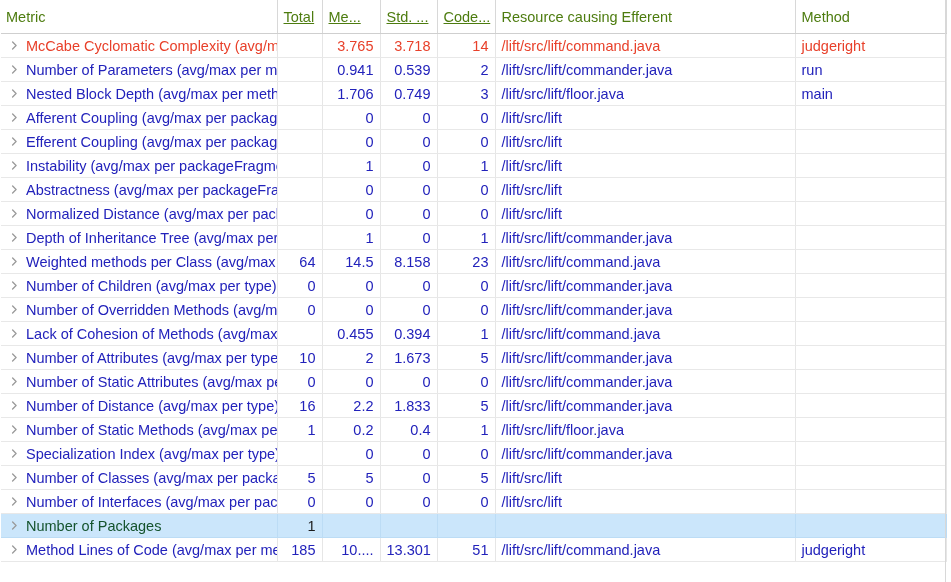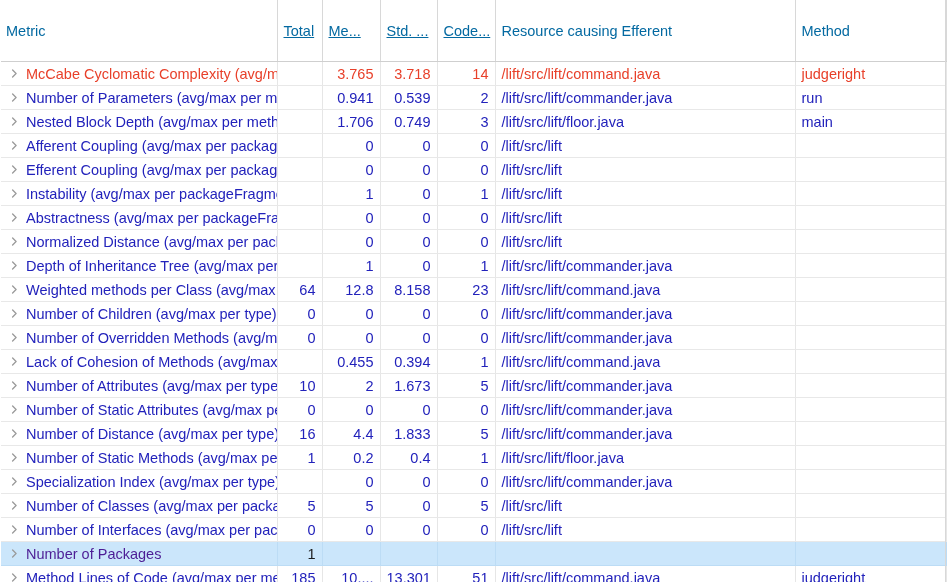--- a/index.html
+++ b/index.html
@@ -34,25 +34,25 @@
   col.c-metric   { width: 277px; }
   col.c-total    { width: 45px;  }
   col.c-mean     { width: 58px;  }
   col.c-std      { width: 57px;  }
   col.c-max      { width: 58px;  }
   col.c-resource { width: 300px; }
   col.c-method   { width: 151px; }
 
   thead th {
     height: 33px;
-    padding: 14px 6px;
+    padding: 0 6px;
     margin: 0;
     font-weight: normal;
     font-size: 14.5px;
-    color: #0369a1;
+    color: #4d7c0f;
     text-align: left;
     vertical-align: middle;
     background: #ffffff;
     border-right: 1px solid #d8d8d8;
     border-bottom: 1px solid #cfcfcf;
     white-space: nowrap;
     overflow: hidden;
   }
   thead th.num { text-align: left; text-decoration: underline; }
   thead th.last { border-right: 1px solid #d8d8d8; }
@@ -100,21 +100,21 @@
   tr.warn td { color: #e8402a; }
   tr.warn td.metric-cell .metric-inner > span.label { color: #e8402a; }
 
   
   tr.selected td {
     background: #cbe6fb;
     color: #1b1b1b;
     border-bottom: 1px solid #bcdcf5;
     border-right-color: #bcdcf5;
   }
-  tr.selected td.metric-cell .metric-inner > span.label { color: #4c1d95; }
+  tr.selected td.metric-cell .metric-inner > span.label { color: #14532d; }
 
   
   .right-rule {
     position: absolute;
     top: 0;
     left: 945px;
     width: 1px;
     height: 582px;
     background: #d8d8d8;
   }
@@ -321,21 +321,21 @@
             <div class="metric-inner">
               <span class="twisty">
                 <svg width="9" height="13" viewBox="0 0 9 13" aria-hidden="true">
                   <path d="M2.6 3 L6.1 6.5 L2.6 10" fill="none" stroke="#9a9a9a" stroke-width="1.3" stroke-linecap="round" stroke-linejoin="round"></path>
                 </svg>
               </span>
               <span class="label">Weighted methods per Class (avg/max per type)</span>
             </div>
           </td>
           <td class="num">64</td>
-          <td class="num">12.8</td>
+          <td class="num">14.5</td>
           <td class="num">8.158</td>
           <td class="num">23</td>
           <td>/lift/src/lift/command.java</td>
           <td></td>
         </tr>
         <tr>
           <td class="metric-cell">
             <div class="metric-inner">
               <span class="twisty">
                 <svg width="9" height="13" viewBox="0 0 9 13" aria-hidden="true">
@@ -429,21 +429,21 @@
             <div class="metric-inner">
               <span class="twisty">
                 <svg width="9" height="13" viewBox="0 0 9 13" aria-hidden="true">
                   <path d="M2.6 3 L6.1 6.5 L2.6 10" fill="none" stroke="#9a9a9a" stroke-width="1.3" stroke-linecap="round" stroke-linejoin="round"></path>
                 </svg>
               </span>
               <span class="label">Number of Distance (avg/max per type)</span>
             </div>
           </td>
           <td class="num">16</td>
-          <td class="num">4.4</td>
+          <td class="num">2.2</td>
           <td class="num">1.833</td>
           <td class="num">5</td>
           <td>/lift/src/lift/commander.java</td>
           <td></td>
         </tr>
         <tr>
           <td class="metric-cell">
             <div class="metric-inner">
               <span class="twisty">
                 <svg width="9" height="13" viewBox="0 0 9 13" aria-hidden="true">

